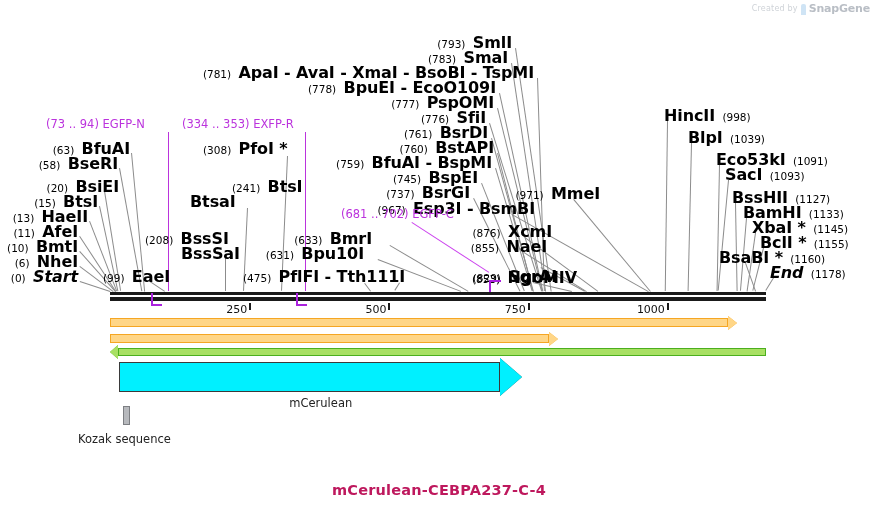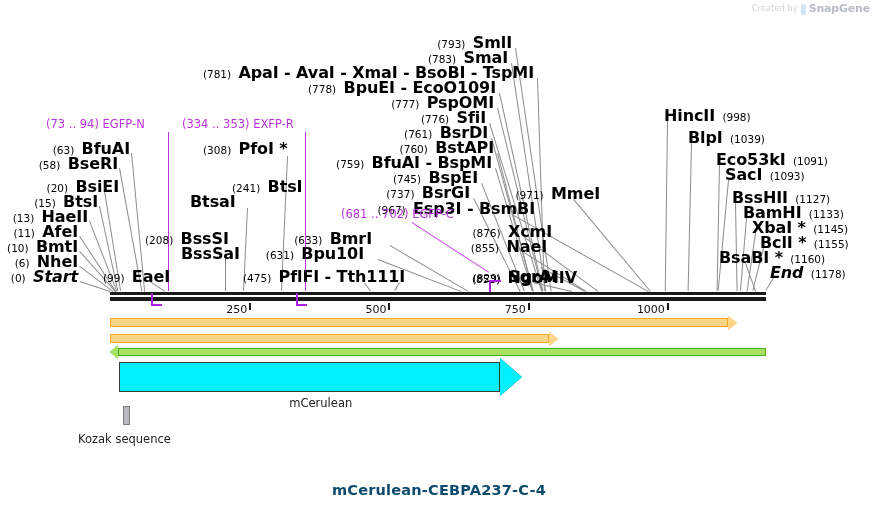--- a/index.html
+++ b/index.html
@@ -51,21 +51,21 @@
 
   .ft-title{position:absolute;font-size:11.5px;color:#222;}
 
   
   .kozak-box{position:absolute;width:5px;height:17px;background:#b7b9bd;
     border:1px solid #7d7f83;}
   .kozak-lbl{position:absolute;font-size:11.5px;color:#222;}
 
   
   .title{position:absolute;width:878px;text-align:center;font-weight:bold;
-    font-size:14.5px;color:#0c4a6e;letter-spacing:.2px;}
+    font-size:14.5px;color:#be185d;letter-spacing:.2px;}
   .subtitle{position:absolute;width:878px;text-align:center;font-size:11.5px;color:#111;}
 </style>
 </head>
 <body>
 
 <div id="map">
 
   <div class="watermark">
     <span>Created by</span>
     <span class="mark"></span>

